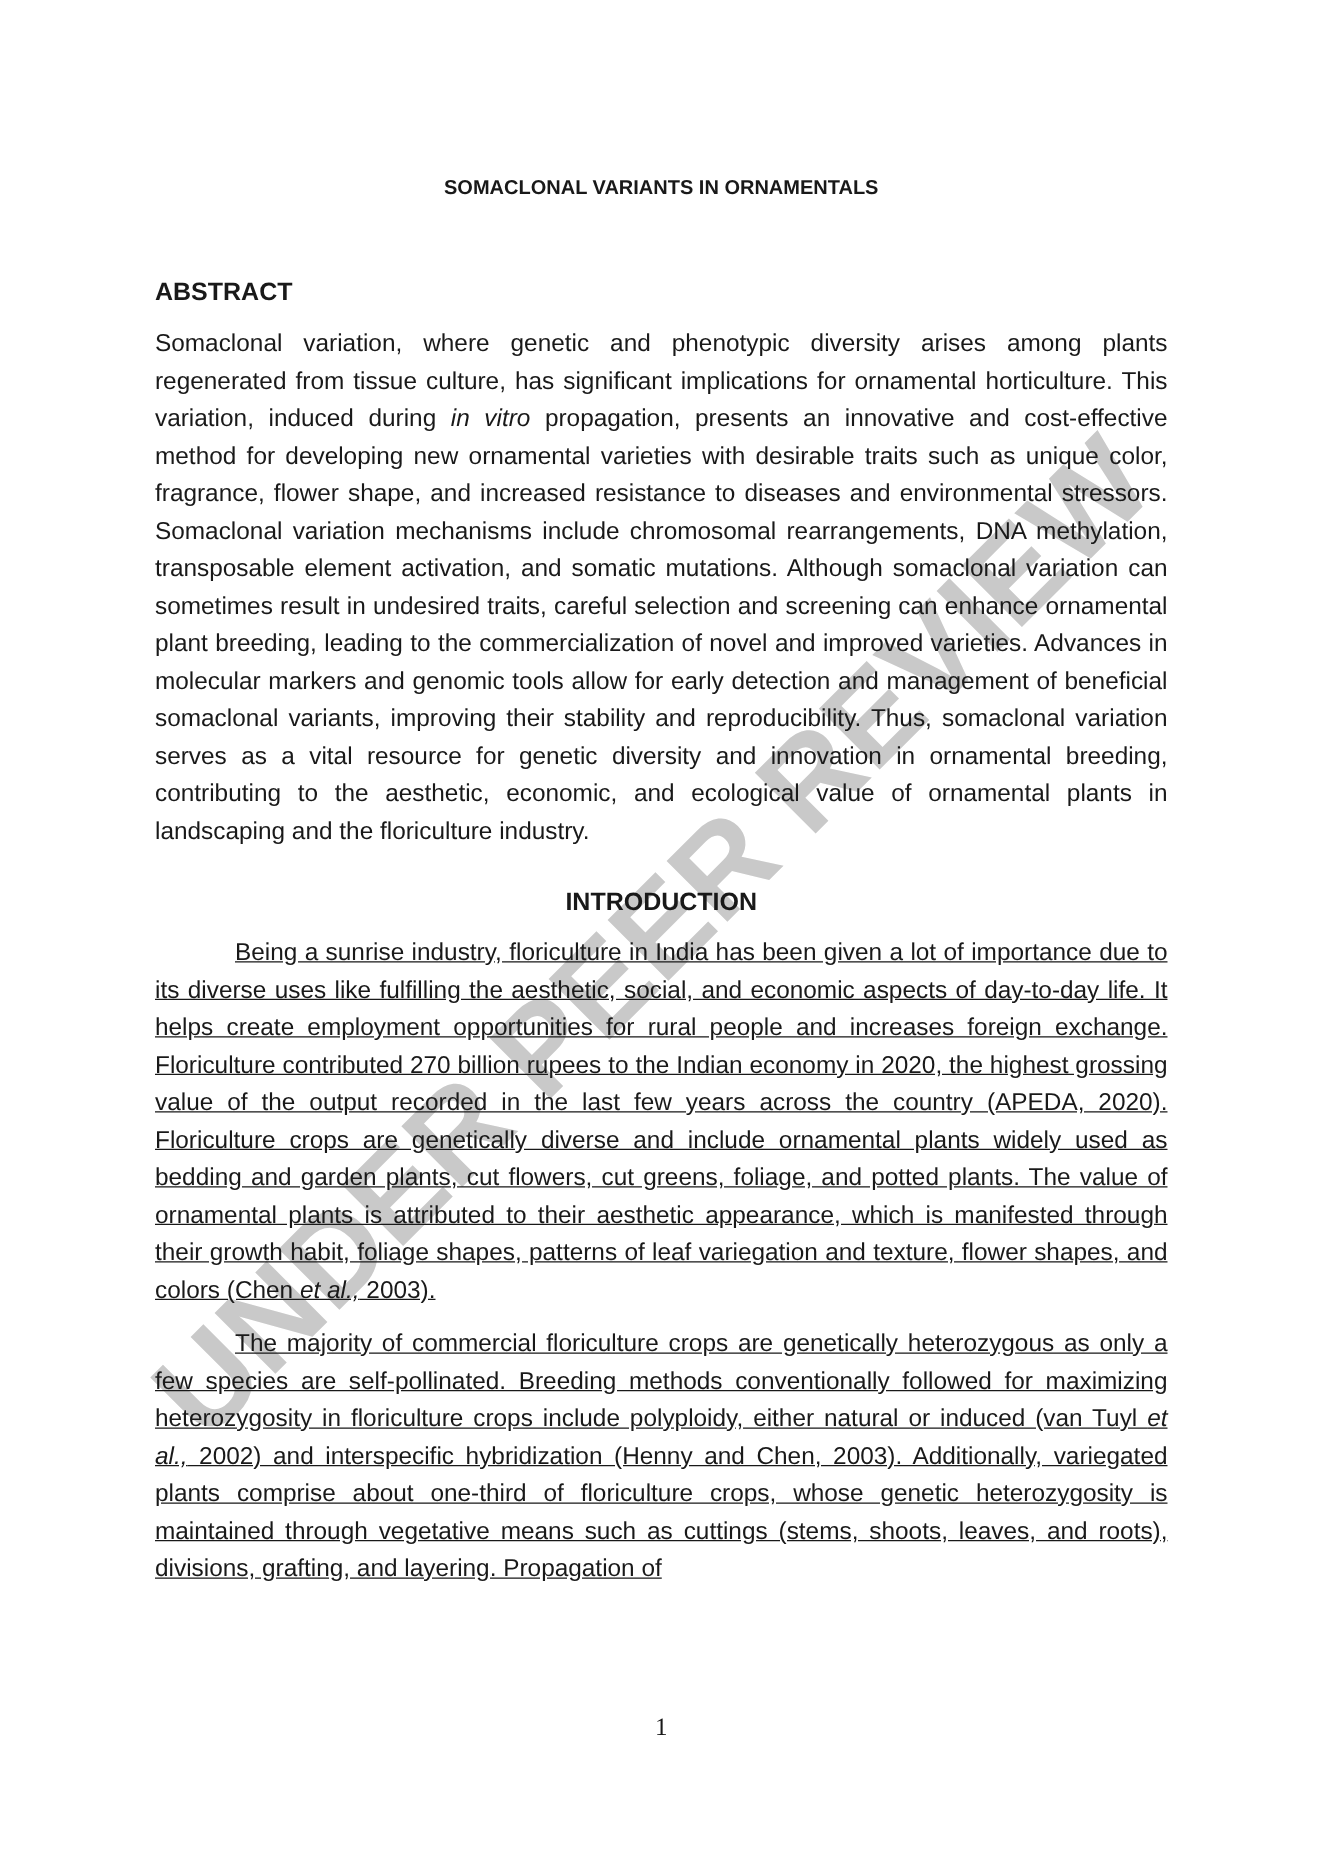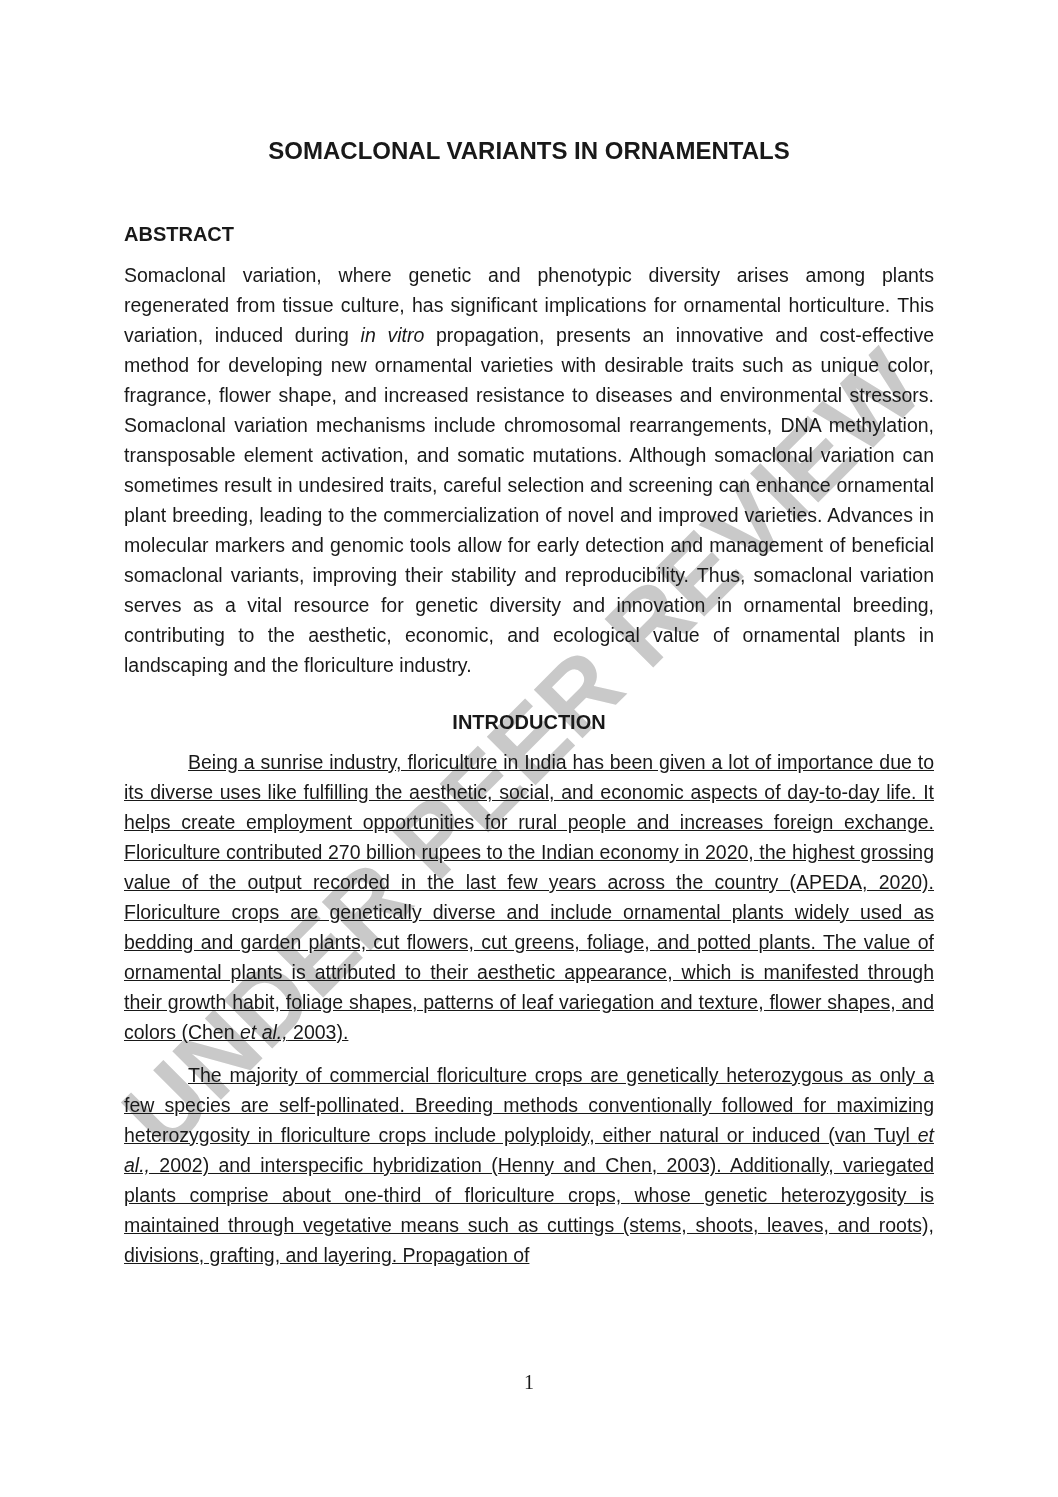--- a/index.html
+++ b/index.html
@@ -30,21 +30,21 @@
   }
   .content {
     position: relative;
     z-index: 1;
     padding: 140px 124px 0 124px;
     font-size: 19.5px;
     line-height: 30px;
   }
   .title {
     margin: 0;
-    font-size: 24px;
+    font-size: 16px;
     line-height: 22px;
     font-weight: bold;
     text-align: center;
   }
   .heading {
     font-size: 20px;
     line-height: 24px;
     font-weight: bold;
     margin: 0;
   }

